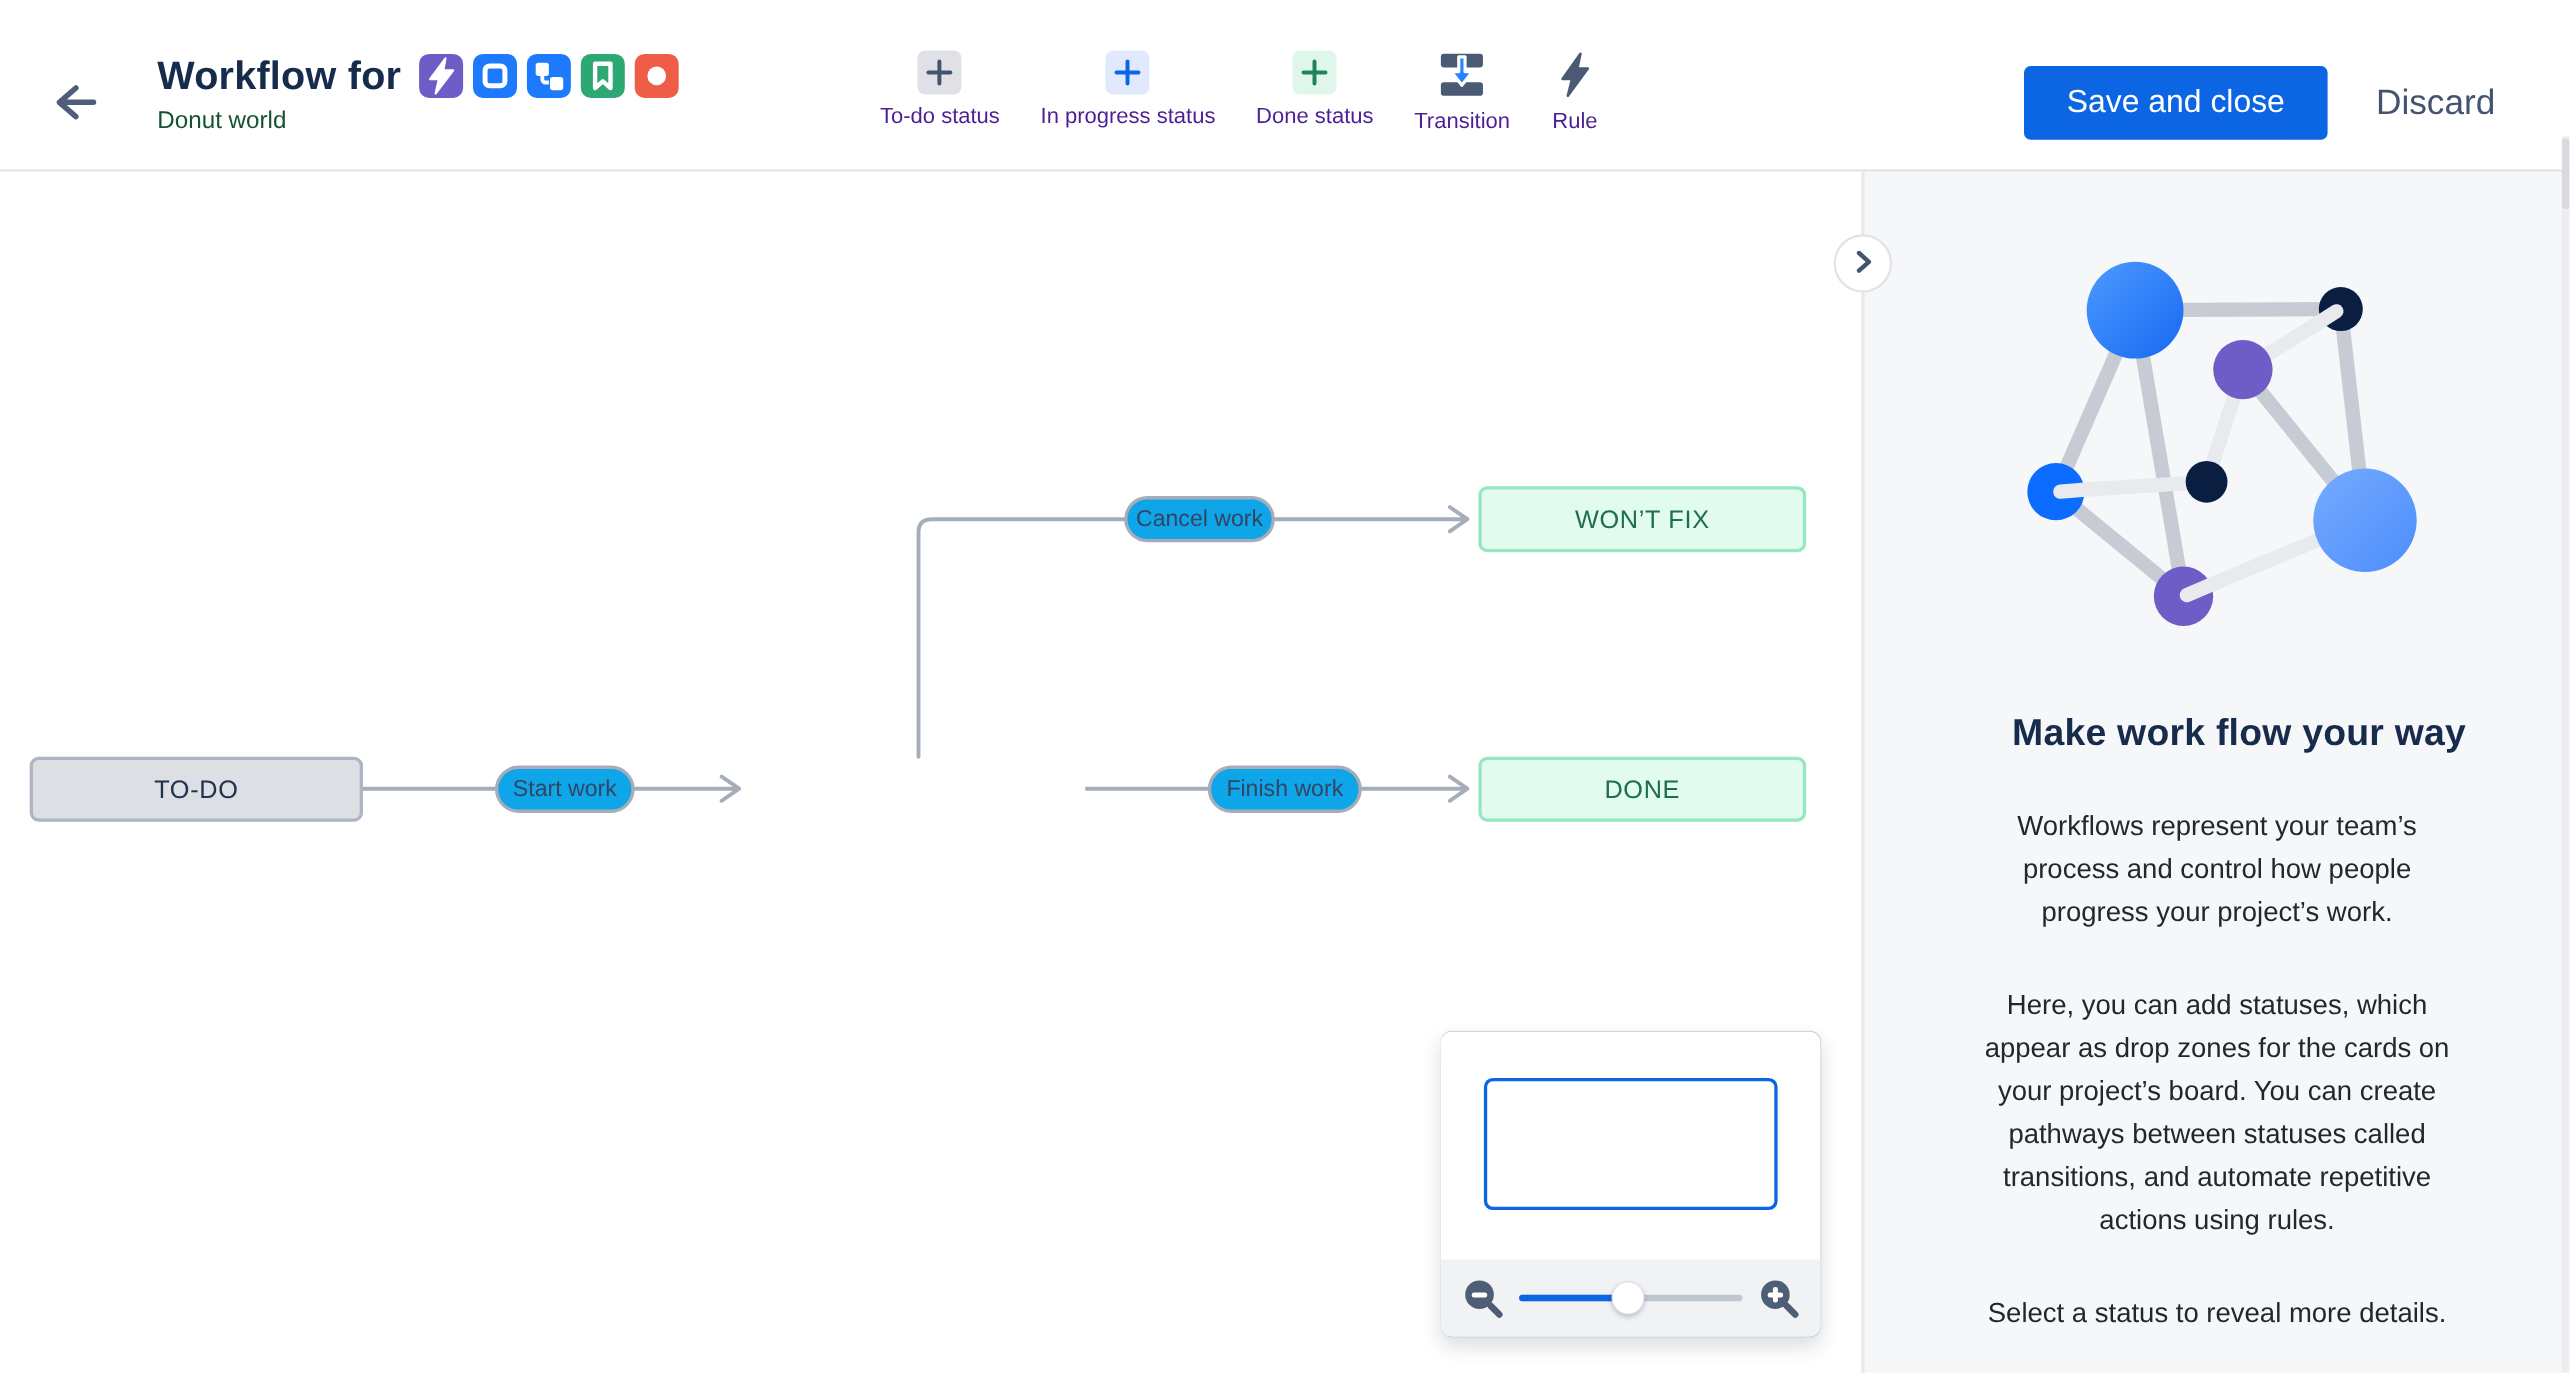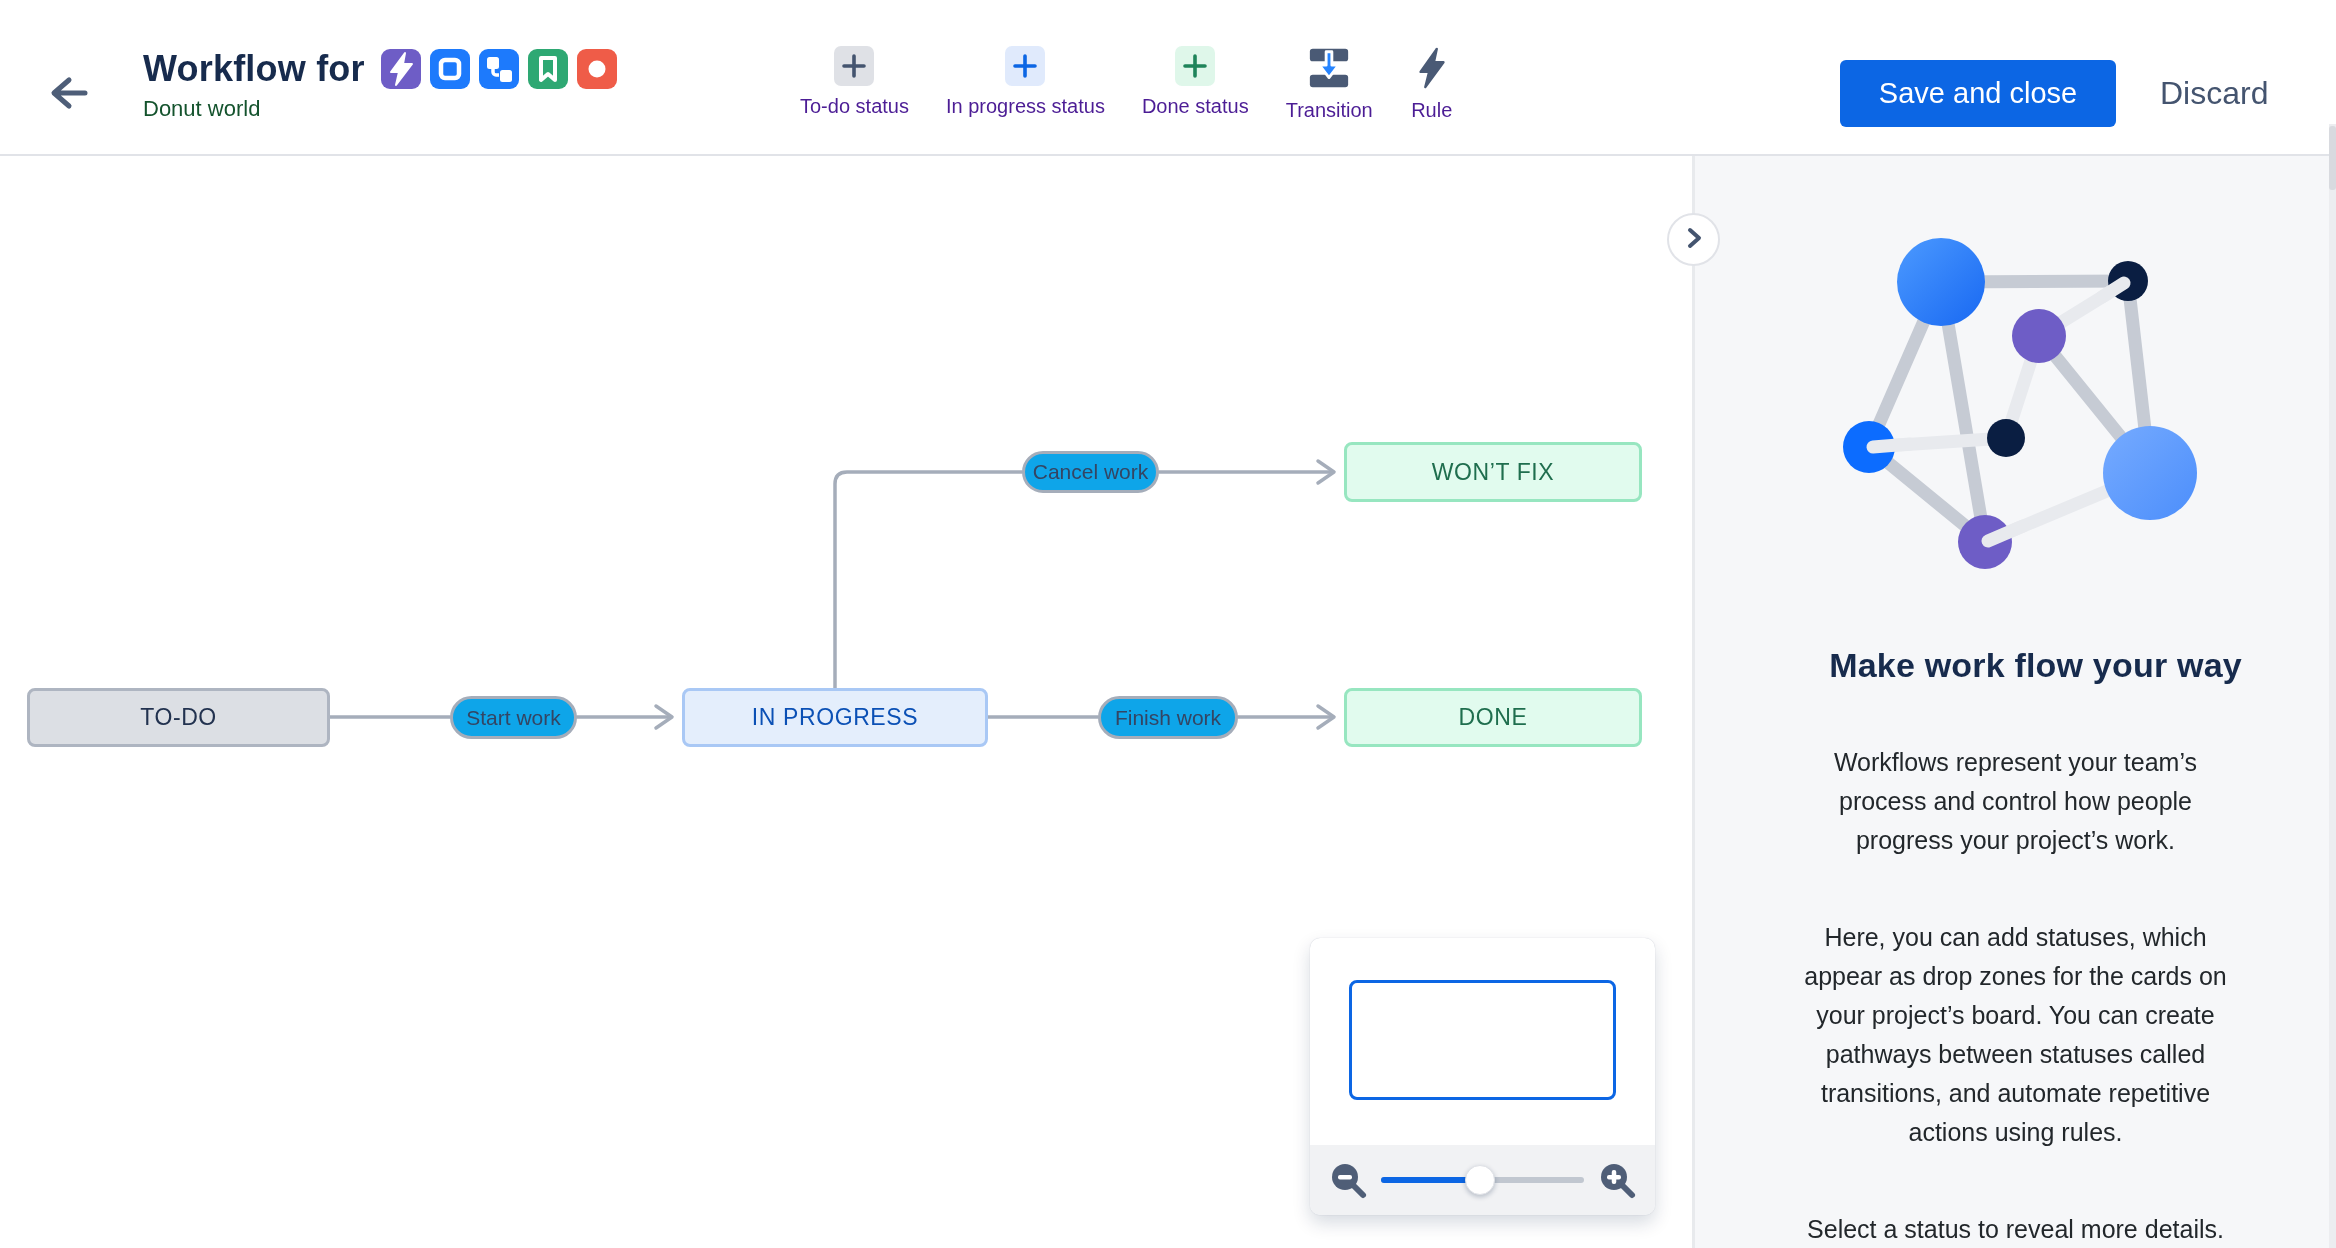--- a/index.html
+++ b/index.html
@@ -82,21 +82,21 @@
   .slider-thumb { position:absolute; top:2px; left:calc(49% - 15px); width:30px; height:30px;
                   border-radius:50%; background:#fff; border:1px solid #DFE1E6;
                   box-shadow:0 2px 5px rgba(9,30,66,0.25); cursor:grab; }
 
   
   .panel { position:absolute; left:1692px; top:124px; width:644px; height:1124px;
            background:#F6F7F9; border-left:3px solid #E8EAED; }
   .panel-heading { margin-top:48px; text-align:center; font-size:34px; font-weight:700;
                    color:#172B4D; letter-spacing:0.2px;padding-left:40px; }
   .panel-copy { width:452px; margin:0 auto; }
-  .panel-copy p { margin-top:58px; font-size:25px; line-height:39px; color:#22272B;
+  .panel-copy p { margin-top:46px; font-size:25px; line-height:39px; color:#22272B;
                   text-align:center; }
   .collapse-btn { position:absolute; left:1667px; top:213px; width:53px; height:53px;
                   border-radius:50%; background:#fff; border:2px solid #E1E3E8;
                   cursor:pointer; z-index:25;
                   display:flex; align-items:center; justify-content:center; }
 
   
   .scrollbar-track { position:absolute; right:0; top:124px; width:7px; height:1124px;
                      background:#ECEDF0; z-index:30; }
   .scrollbar-thumb { position:absolute; top:2px; width:7px; height:64px; background:#D8DADF;
@@ -215,21 +215,20 @@
         <path d="M1238 593 H1332"></path>
         <path d="M1318 582 L1334 593 L1318 604"></path>
 
         <path d="M835 564 V360 Q835 348 847 348 H1022"></path>
         <path d="M1159 348 H1332"></path>
         <path d="M1318 337 L1334 348 L1318 359"></path>
       </g>
     </svg>
 
     <div class="status todo">TO-DO</div>
-    <div class="status inprogress">IN PROGRESS</div>
     <div class="status done1">WON’T FIX</div>
     <div class="status done2">DONE</div>
 
     <div class="pill start">Start work</div>
     <div class="pill cancel">Cancel work</div>
     <div class="pill finish">Finish work</div>
   </div>
 
   <div class="minimap">
     <div class="viewport-rect"></div>

